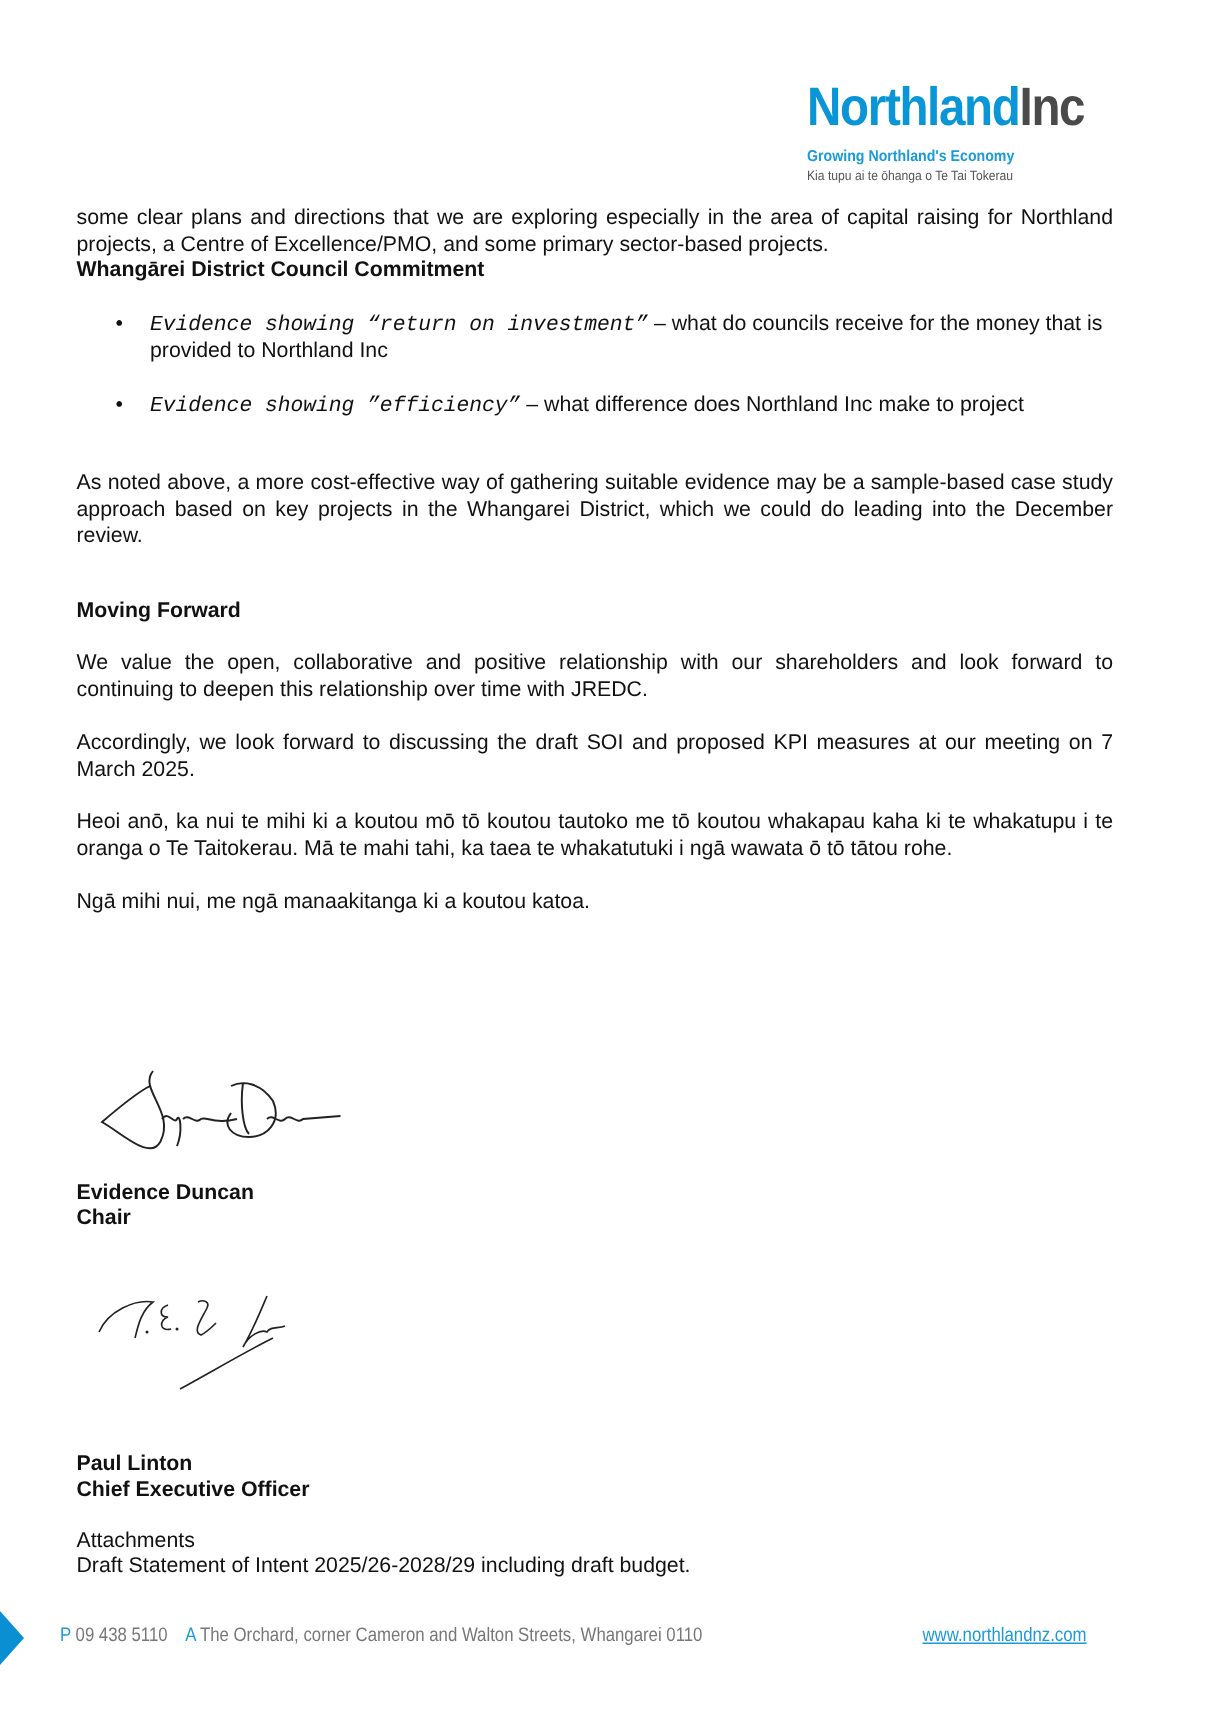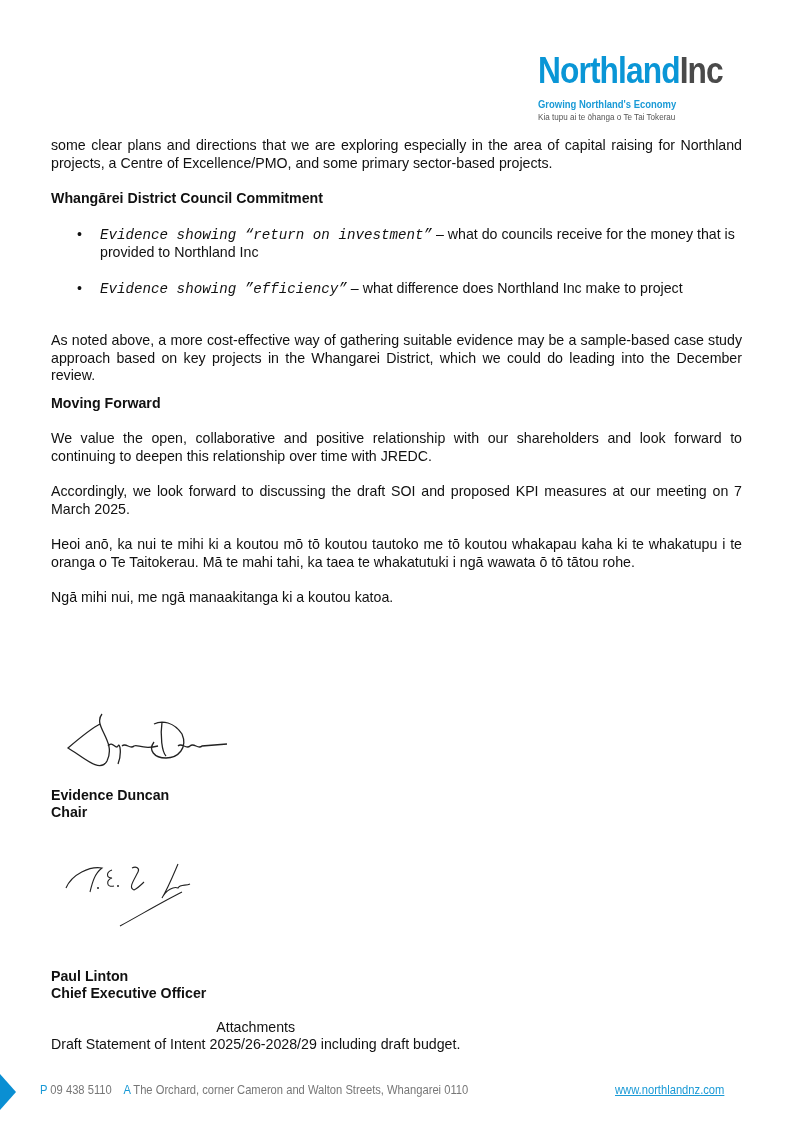--- a/index.html
+++ b/index.html
@@ -13,44 +13,44 @@
   .content { position: absolute; left: 51px; top: 137px; width: 691px; font-size: 14.2px; line-height: 17.5px; }
   .content p { margin: 0; text-align: justify; }
   .h { font-weight: bold; }
   .bullets { margin: 0; padding: 0; list-style: none; }
   .bullets li { position: relative; padding-left: 49px; text-align: left; }
   .bullets li .dot { position: absolute; left: 26px; top: 0; }
   .it { font-style: italic; font-family: Liberation Mono, monospace; }
   .sig1 { position: absolute; left: 62px; top: 706px; }
   .sig2 { position: absolute; left: 62px; top: 858px; }
   .name-block { position: absolute; left: 51px; font-size: 14.2px; line-height: 17px; font-weight: bold; }
-  .attach { position: absolute; left: 51px; top: 1019px; font-size: 14.2px; line-height: 17px; text-align: center; }
+  .attach { position: absolute; left: 51px; top: 1019px; font-size: 14.2px; line-height: 17px; }
   .footer-arrow { position: absolute; left: 0; top: 1074px; width: 0; height: 0; border-top: 18px solid transparent; border-bottom: 18px solid transparent; border-left: 16px solid #0a8fd3; }
   .footer { position: absolute; left: 40px; top: 1082px; font-size: 13px; color: #777; white-space: nowrap; transform: scaleX(0.86); transform-origin: left; }
   .footer .lbl { color: #1a9ad6; }
   .footer-url { position: absolute; left: 615px; top: 1082px; font-size: 13px; color: #1a9ad6; text-decoration: underline; transform: scaleX(0.86); transform-origin: left; white-space: nowrap; }
 </style>
 </head>
 <body>
 
 <div class="logo">
   <div class="logo-main"><span class="logo-north">Northland</span><span class="logo-inc">Inc</span></div>
   <div class="logo-tag">Growing Northland's Economy</div>
   <div class="logo-sub">Kia tupu ai te ōhanga o Te Tai Tokerau</div>
 </div>
 
 <div class="content">
   <p>some clear plans and directions that we are exploring especially in the area of capital raising for Northland projects, a Centre of Excellence/PMO, and some primary sector-based projects.</p>
-  <p style="margin-top:18px" class="h">Whangārei District Council Commitment</p>
+  <p style="" class="h">Whangārei District Council Commitment</p>
   <ul class="bullets" style="margin-top:18px">
     <li><span class="dot">•</span><span class="it">Evidence showing “return on investment”</span><span> – what do councils receive for the money that is provided to Northland Inc</span></li>
     <li style="margin-top:18px"><span class="dot">•</span><span class="it">Evidence showing ”efficiency”</span><span> – what difference does Northland Inc make to project</span></li>
   </ul>
   <p style="margin-top:34px">As noted above, a more cost-effective way of gathering suitable evidence may be a sample-based case study approach based on key projects in the Whangarei District, which we could do leading into the December review.</p>
-  <p style="margin-top:10px" class="h">Moving Forward</p>
+  <p style="margin-top:32px" class="h">Moving Forward</p>
   <p style="margin-top:18px">We value the open, collaborative and positive relationship with our shareholders and look forward to continuing to deepen this relationship over time with JREDC.</p>
   <p style="margin-top:18px">Accordingly, we look forward to discussing the draft SOI and proposed KPI measures at our meeting on 7 March 2025.</p>
   <p style="margin-top:18px">Heoi anō, ka nui te mihi ki a koutou mō tō koutou tautoko me tō koutou whakapau kaha ki te whakatupu i te oranga o Te Taitokerau. Mā te mahi tahi, ka taea te whakatutuki i ngā wawata ō tō tātou rohe.</p>
   <p style="margin-top:18px">Ngā mihi nui, me ngā manaakitanga ki a koutou katoa.</p>
 </div>
 
 <div class="sig1">
   <svg width="170" height="70" viewBox="0 0 170 70">
     <path d="M40 8 C30 20, 55 35, 45 55 C38 68, 20 50, 6 42 C20 30, 30 22, 38 18" fill="none" stroke="#222" stroke-width="1.3"></path>
     <path d="M46 40 C50 34, 54 44, 56 40 C58 36, 60 48, 56 58 M60 40 C64 36, 68 44, 72 40 C76 38, 80 44, 96 40" fill="none" stroke="#222" stroke-width="1.3"></path>

